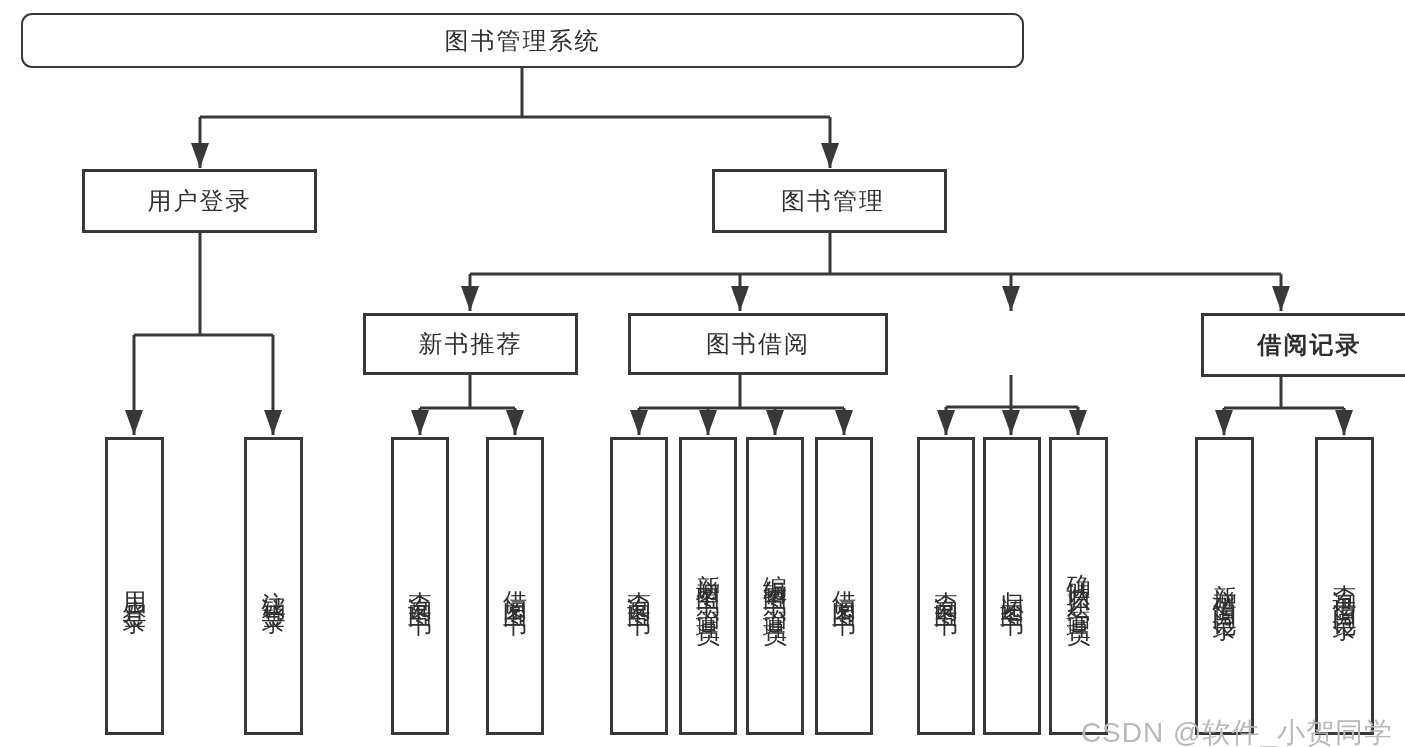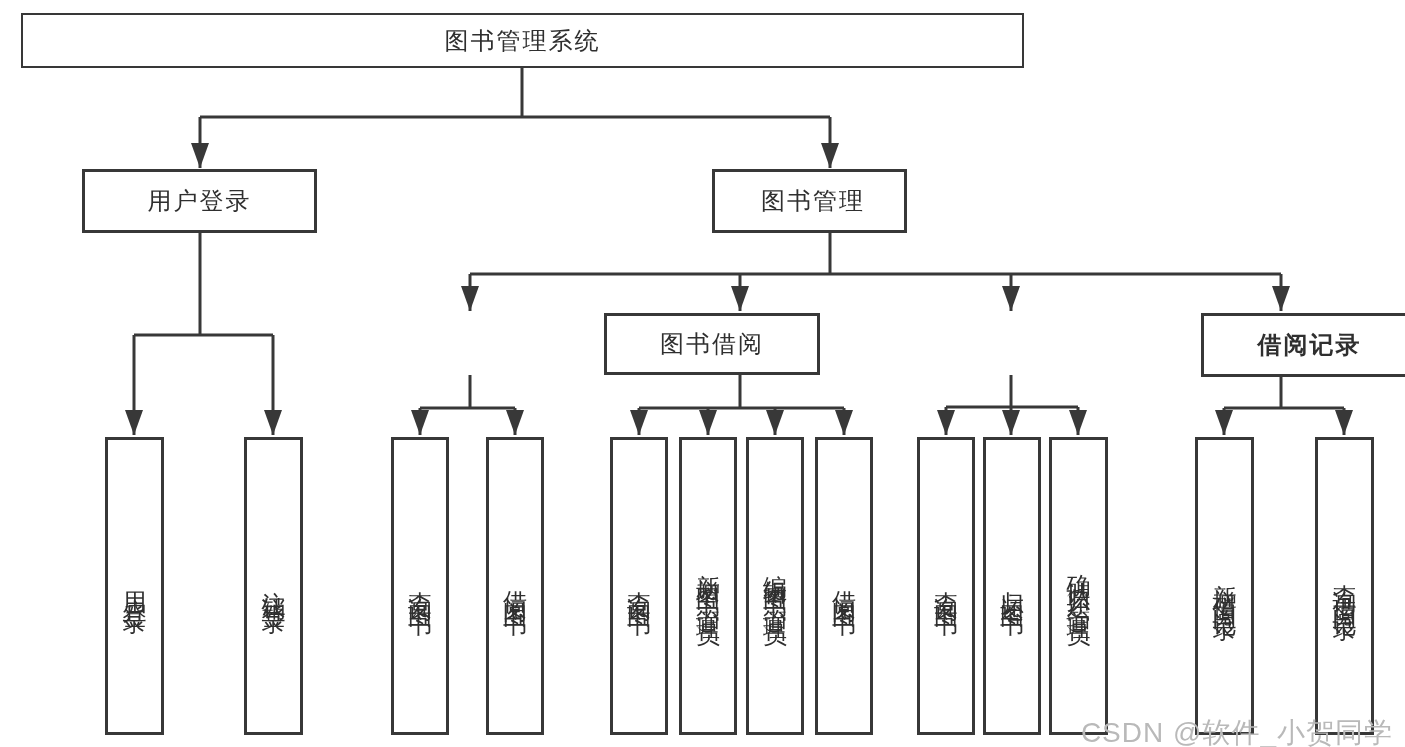--- a/index.html
+++ b/index.html
@@ -15,21 +15,21 @@
   .node{
     position:absolute;
     box-sizing:border-box;
     background:#ffffff;
     border:3px solid #383838;
     display:flex;
     align-items:center;
     justify-content:center;
     color:#2f2f2f;
   }
-  .node.root{border-width:2px;}
+  .node.root{border-width:2px;border-radius:11px;}
   .h{font-size:24px;letter-spacing:2px;white-space:nowrap;}
   .v{
     writing-mode:vertical-rl;
     text-orientation:mixed;
     font-size:24px;
     letter-spacing:7px;
     line-height:1;
   }
   .watermark{
     position:absolute;
@@ -84,23 +84,24 @@
 
       <path d="M1281,375 V408 M1224,408 H1344"></path>
       <path d="M1224,408 V435" marker-end="url(#arw)"></path>
       <path d="M1344,408 V435" marker-end="url(#arw)"></path>
     </g>
   </svg>
 
   <div class="node h root" style="left:21px;top:13px;width:1003px;height:55px;">图书管理系统</div>
 
   <div class="node h" style="left:82px;top:169px;width:235px;height:64px;">用户登录</div>
-  <div class="node h" style="left:712px;top:169px;width:195px;height:64px;padding-left:7px;">图书管理</div>
+  <div class="node h" style="left:712px;top:169px;width:235px;height:64px;padding-left:7px;">图书管理</div>
 
-  <div class="node h" style="left:604px;top:313px;width:216px;height:62px;">图书借阅</div>
+  <div class="node h" style="left:363px;top:313px;width:215px;height:62px;">新书推荐</div>
+  <div class="node h" style="left:628px;top:313px;width:260px;height:62px;">图书借阅</div>
   <div class="node h" style="left:1201px;top:313px;width:217px;height:64px;font-weight:bold;">借阅记录</div>
 
   <div class="node v" style="left:105px;top:437px;width:59px;height:298px;">用户登录</div>
   <div class="node v" style="left:244px;top:437px;width:59px;height:298px;">注销登录</div>
 
   <div class="node v" style="left:391px;top:437px;width:58px;height:298px;">查询图书</div>
   <div class="node v" style="left:486px;top:437px;width:58px;height:298px;">借阅图书</div>
 
   <div class="node v" style="left:610px;top:437px;width:58px;height:298px;">查询图书</div>
   <div class="node v" style="left:679px;top:437px;width:58px;height:298px;">新增图书（管理员）</div>

